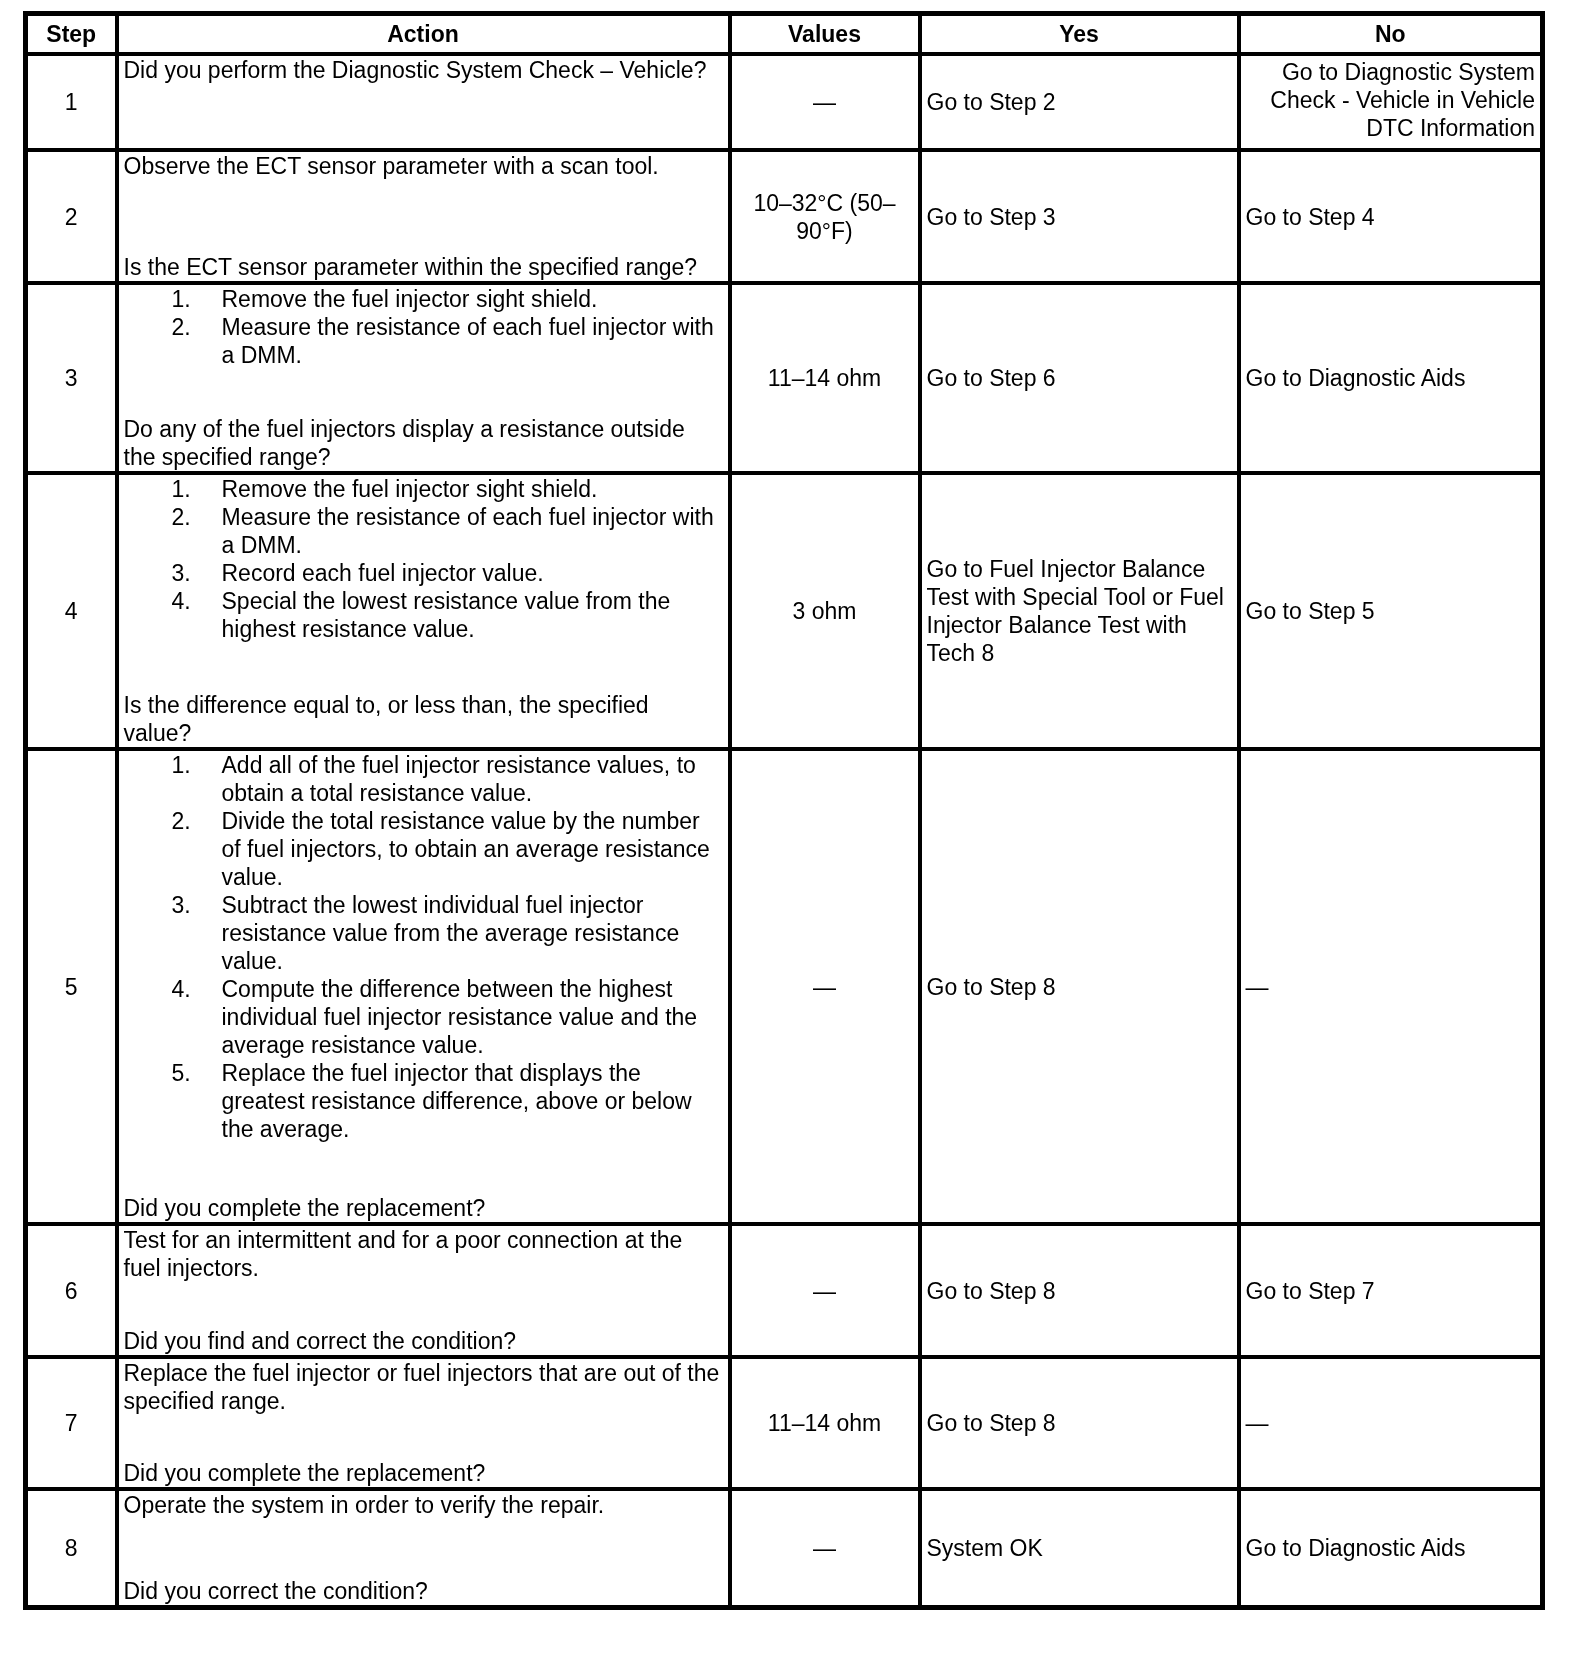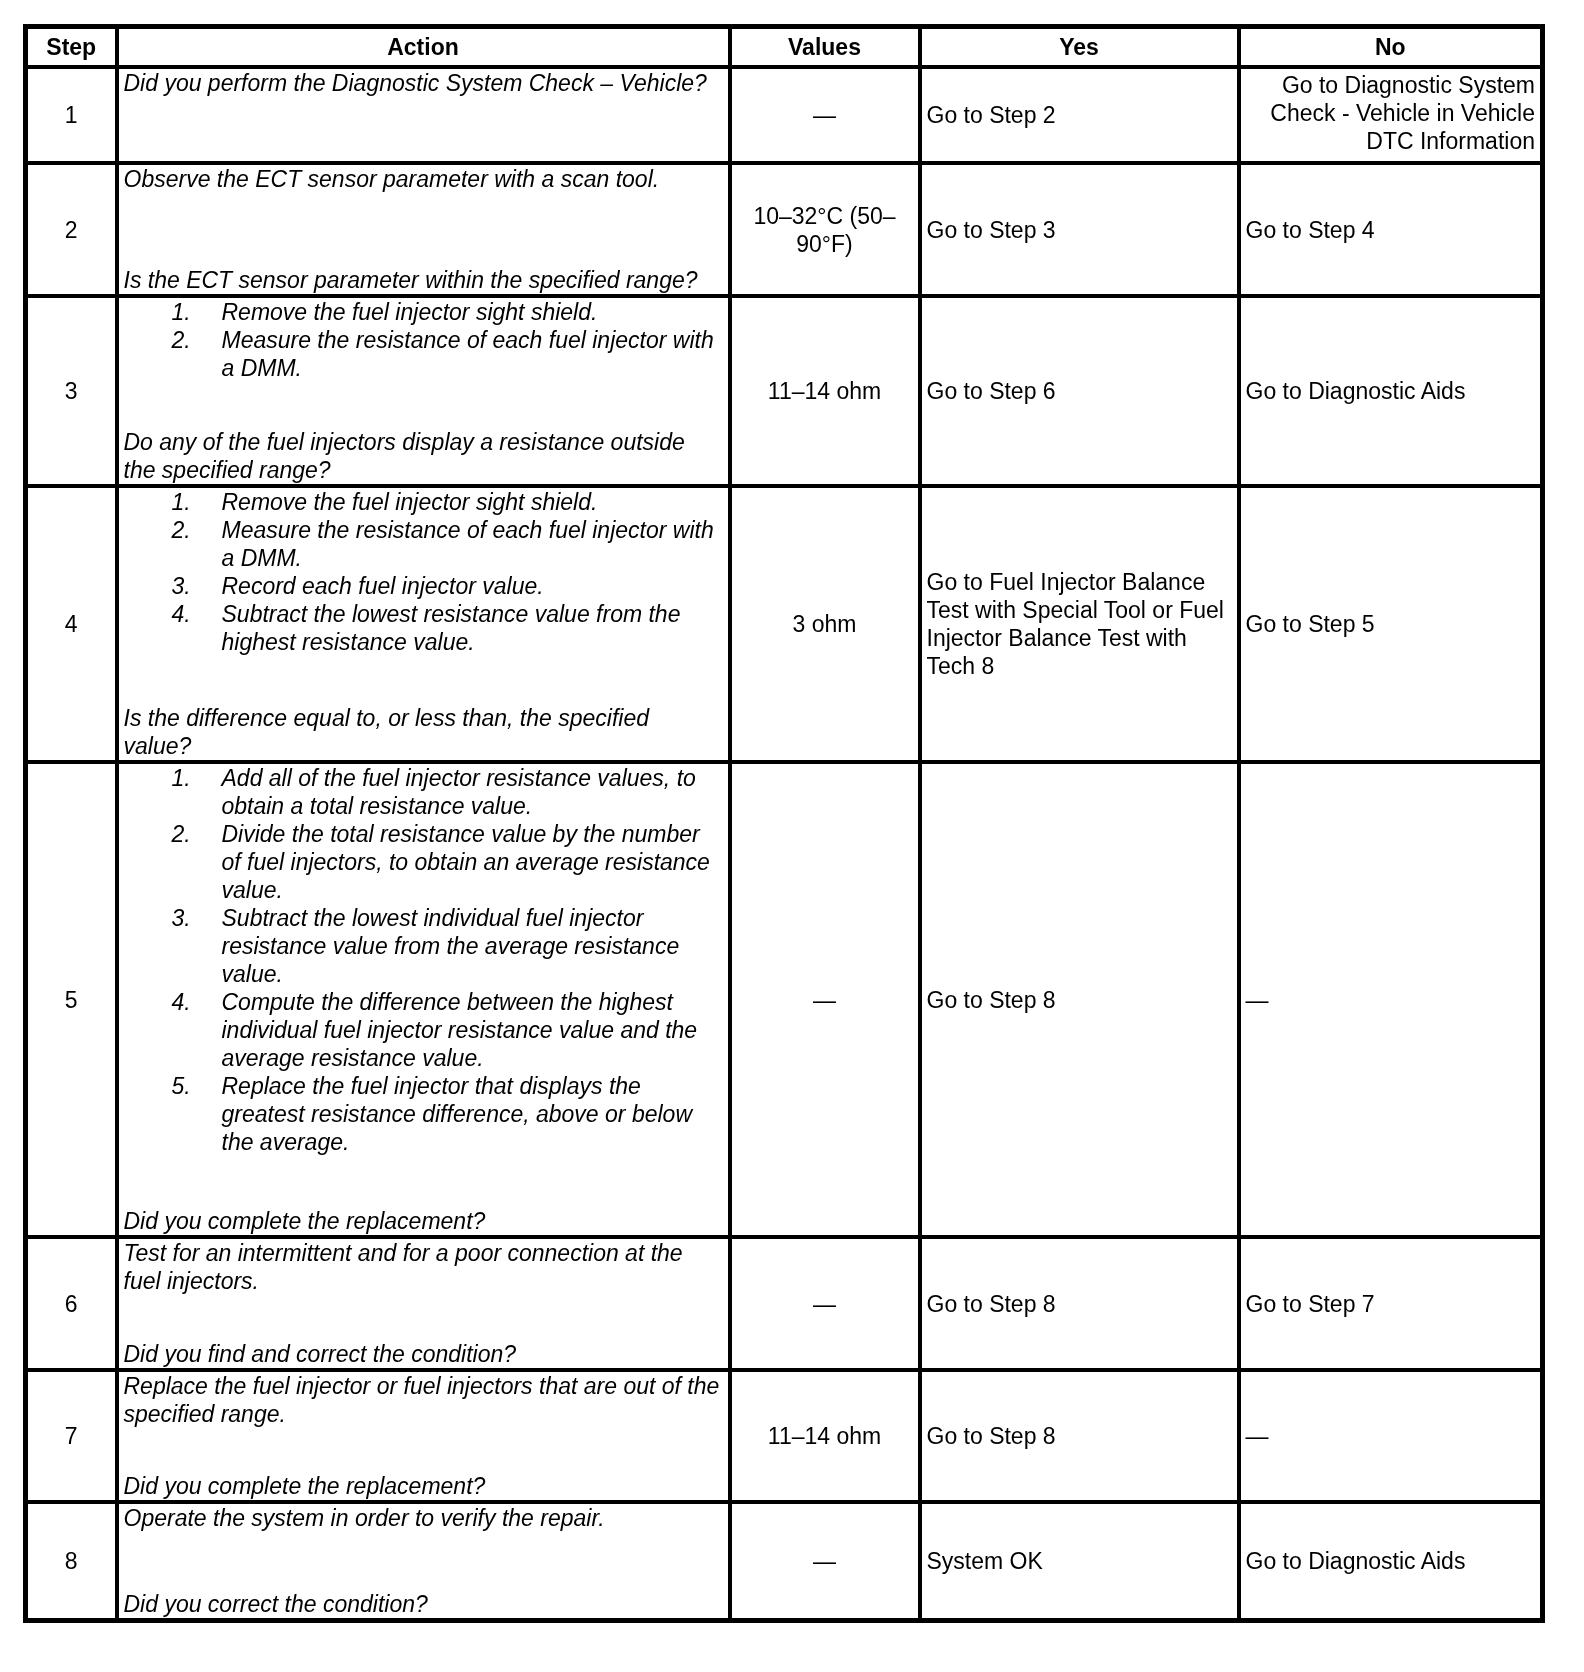--- a/index.html
+++ b/index.html
@@ -1,18 +1,18 @@
 <!DOCTYPE html>
 <html><head>
 <meta charset="utf-8">
 <style>
   html, body { margin: 0; padding: 0; background: #ffffff; }
   body { width: 1584px; height: 1672px; position: relative; font-family: "Liberation Sans", sans-serif; color: #000; }
   table.diag {
-    position: absolute; left: 23px; top: 24px;
+    position: absolute; left: 23px; top: 11px;
     width: 1517px;
     border-collapse: collapse;
     table-layout: fixed;
     border: 5px solid #000;
     font-size: 23px;
     line-height: 28px;
   }
   table.diag th, table.diag td {
     border: 4px solid #000;
     padding: 0 5px;
@@ -27,21 +27,21 @@
   col.c-step { width: 91px; }
   col.c-action { width: 613px; }
   col.c-values { width: 190px; }
   col.c-yes { width: 319px; }
   col.c-no { width: 304px; }
   td.step { text-align: center; }
   td.values { text-align: center; }
   td.yes, td.no { vertical-align: bottom; padding-bottom: 2px; }
   td.left { text-align: left; }
   td.action { vertical-align: top; padding-top: 2px; padding-bottom: 2px; }
-  .act-cell { display: flex; flex-direction: column; justify-content: space-between; height: 100%; font-style: italic; }
+  .act-cell { display: flex; flex-direction: column; justify-content: space-between; height: 100%; }
   ol.steps { margin: 0; padding: 0 0 0 98px; list-style: none; }
   ol.steps li { position: relative; }
   ol.steps li .num { position: absolute; left: -50px; }
   .q { margin-top: 0; }
   tr.r1 td { height: 90px; }
   tr.r2 td { height: 129px; margin-left: 44px; }
   tr.r3 td { height: 186px; }
   tr.r4 td { height: 272px; }
   tr.r5 td { height: 471px; }
   tr.r6 td { height: 129px; }
@@ -115,21 +115,21 @@
       </tr>
       <tr class="r4">
         <td class="step">4</td>
         <td class="action">
           <div class="act-cell" style="min-height: 268px;">
             <div>
               <ol class="steps">
                 <li><span class="num">1.</span><span>Remove the fuel injector sight shield.</span></li>
                 <li><span class="num">2.</span><span>Measure the resistance of each fuel injector with a DMM.</span></li>
                 <li><span class="num">3.</span><span>Record each fuel injector value.</span></li>
-                <li><span class="num">4.</span><span>Subtract the lowest resistance value from the highest resistance value.</span></li>
+                <li><span class="num">4.</span><span>Special the lowest resistance value from the highest resistance value.</span></li>
               </ol>
             </div>
             <div class="q">Is the difference equal to, or less than, the specified value?</div>
           </div>
         </td>
         <td class="values">3 ohm</td>
         <td class="yes left">Go to Fuel Injector Balance Test with Special Tool or Fuel Injector Balance Test with Tech 8</td>
         <td class="no">Go to Step 5</td>
       </tr>
       <tr class="r5">

